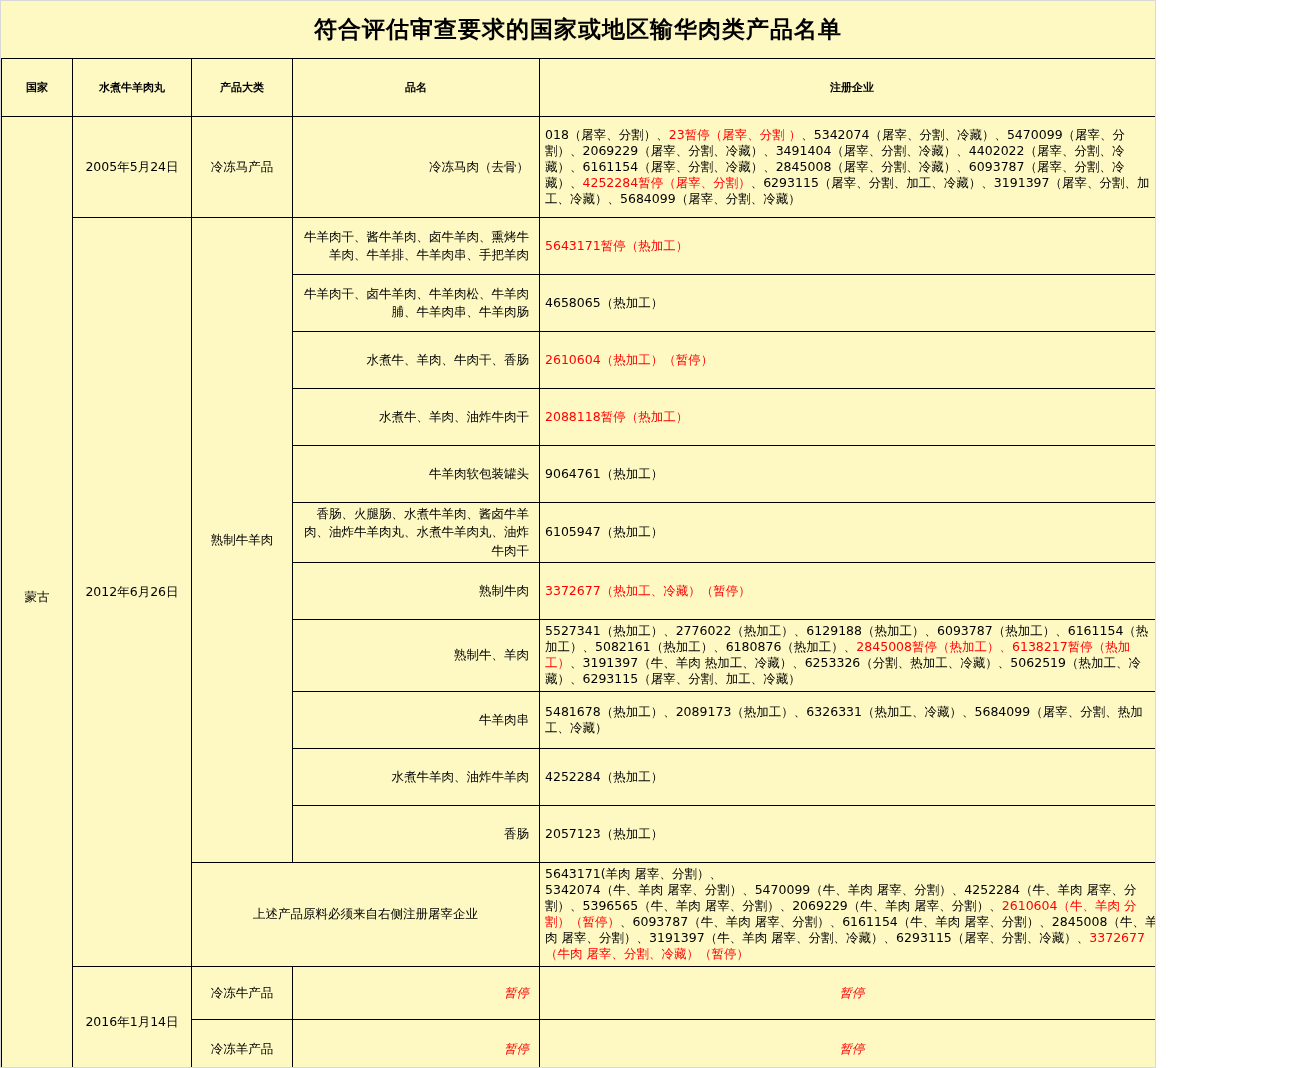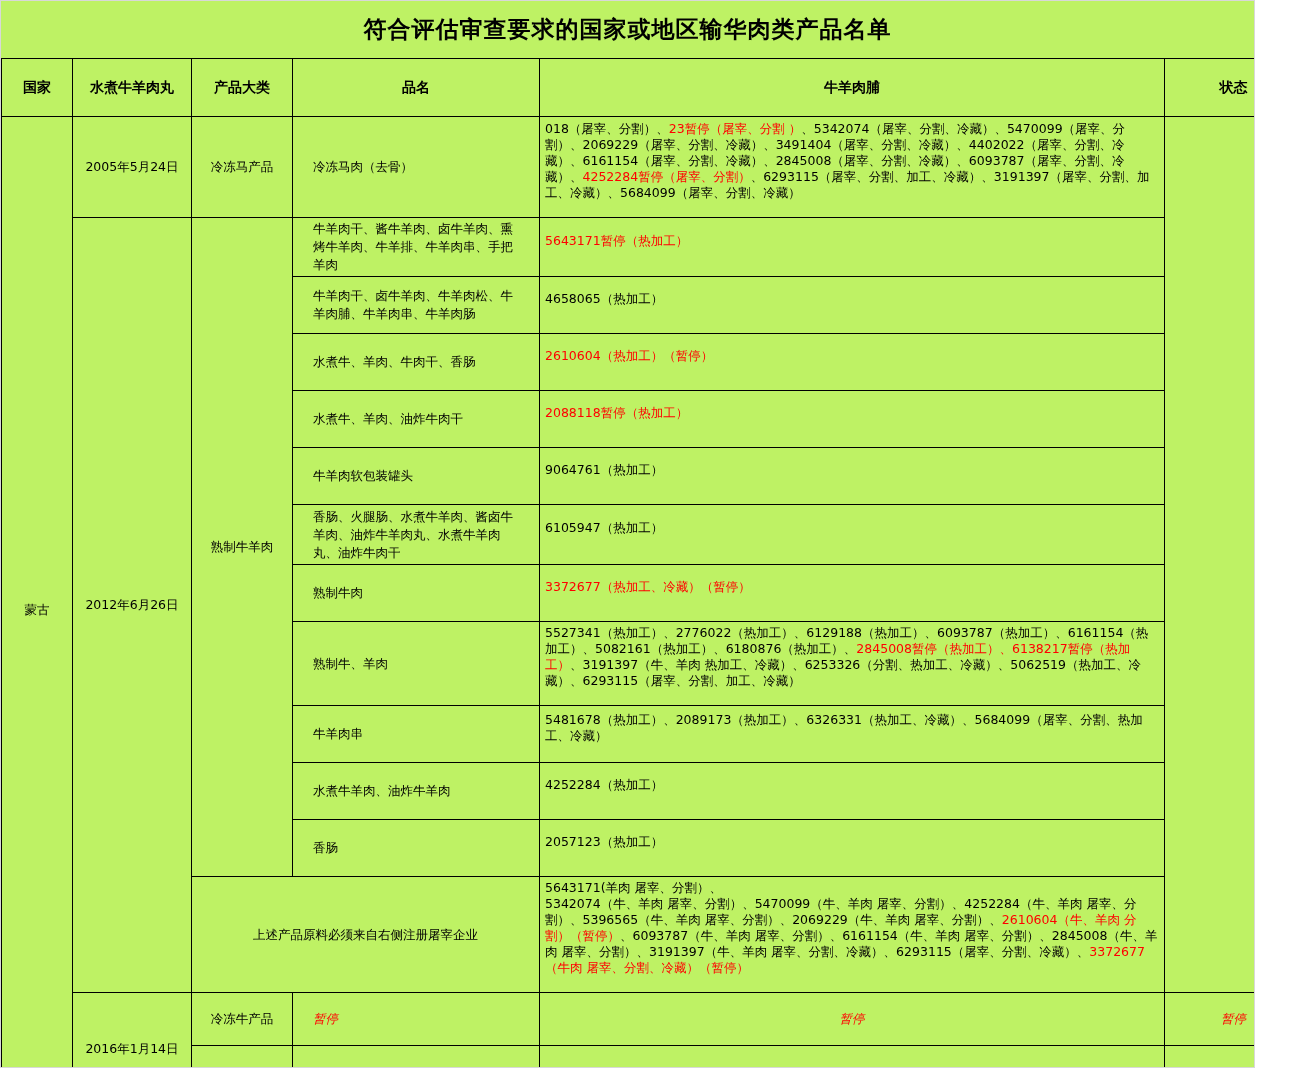--- a/index.html
+++ b/index.html
@@ -1,27 +1,27 @@
 <!DOCTYPE html>
 <html><head>
 <meta charset="utf-8">
 <style>
   * { margin:0; padding:0; box-sizing:border-box; }
   html,body { background:#fff; }
   body { width:1301px; font-family:"DejaVu Sans","Liberation Sans",sans-serif; color:#000; }
-  .page { width:1255px; height:1068px; border:1px solid #d8d8d8; background:#bef264; overflow:hidden; }
+  .page { width:1156px; height:1068px; border:1px solid #d8d8d8; background:#fef9c3; overflow:hidden; }
   .title-bar { height:57px; display:flex; align-items:center; justify-content:center; }
   .title-bar .t { font-size:23px; font-weight:bold; letter-spacing:1px; }
   table { border-collapse:collapse; table-layout:fixed; width:1301px; }
   td, th { border:1px solid #000; overflow:hidden; }
-  th { font-size:14px; font-weight:bold; text-align:center; vertical-align:middle; padding:2px;margin-left:8px; }
+  th { font-size:11px; font-weight:bold; text-align:center; vertical-align:middle; padding:2px;margin-left:8px; }
   td { font-size:12.5px; }
   .c   { text-align:center; vertical-align:middle; padding:2px 2px; line-height:1.5; }
-  .prod{ text-align:left; vertical-align:middle; padding:2px 20px; line-height:1.45; }
-  .ent { text-align:left; vertical-align:middle; padding:3px 6px 16px 5px; line-height:16px; white-space:pre-wrap; word-break:break-all; }
+  .prod{ text-align:right; vertical-align:middle; padding:2px 10px; line-height:1.45; }
+  .ent { text-align:left; vertical-align:middle; padding:3px 6px 4px 5px; line-height:16px; white-space:pre-wrap; word-break:break-all; }
   .red { color:#ff0000; }
   .redc{ color:#ff0000;font-style:italic; }
 </style>
 </head>
 <body>
 
 <div class="page">
   <div class="title-bar">
     <span class="t">符合评估审查要求的国家或地区输华肉类产品名单</span>
   </div>
@@ -35,21 +35,21 @@
         <col style="width:625px">
         <col style="width:138px">
     </colgroup>
 
     <tbody>
         <tr style="height:58px">
       <th>国家</th>
       <th>水煮牛羊肉丸</th>
       <th>产品大类</th>
       <th>品名</th>
-      <th>牛羊肉脯</th>
+      <th>注册企业</th>
       <th>状态</th>
     </tr>
 
     <tr style="height:101px">
       <td class="c" rowspan="15">蒙古</td>
       <td class="c">2005年5月24日</td>
       <td class="c">冷冻马产品</td>
       <td class="prod">冷冻马肉（去骨）</td>
       <td class="ent"><span>018（屠宰、分割）、</span><span class="red">23暂停（屠宰、分割 ）</span><span>、5342074（屠宰、分割、冷藏）、5470099（屠宰、分割）、2069229（屠宰、分割、冷藏）、3491404（屠宰、分割、冷藏）、4402022（屠宰、分割、冷藏）、6161154（屠宰、分割、冷藏）、2845008（屠宰、分割、冷藏）、6093787（屠宰、分割、冷藏）、</span><span class="red">4252284暂停（屠宰、分割）</span><span>、6293115（屠宰、分割、加工、冷藏）、3191397（屠宰、分割、加工、冷藏）、5684099（屠宰、分割、冷藏）</span></td>
       <td class="c" rowspan="13"></td>

